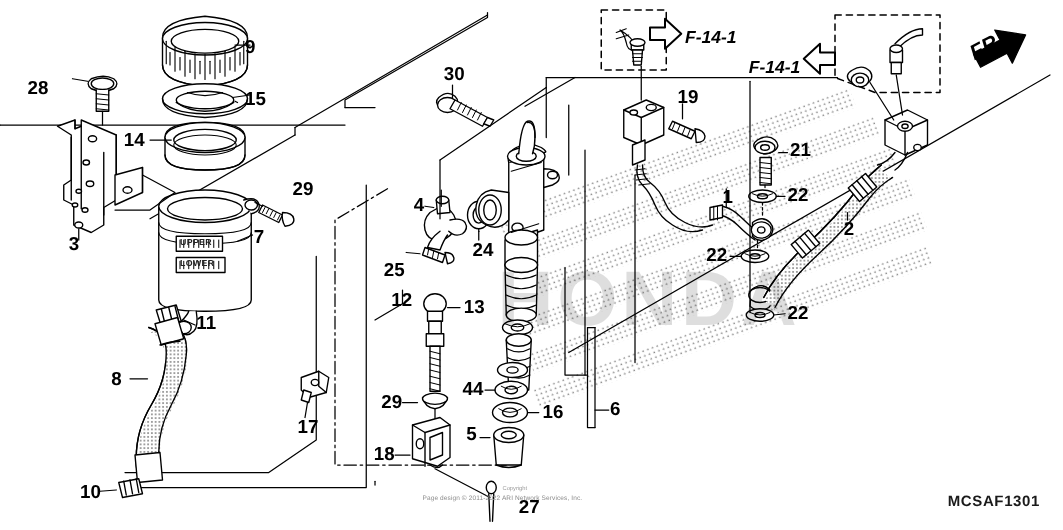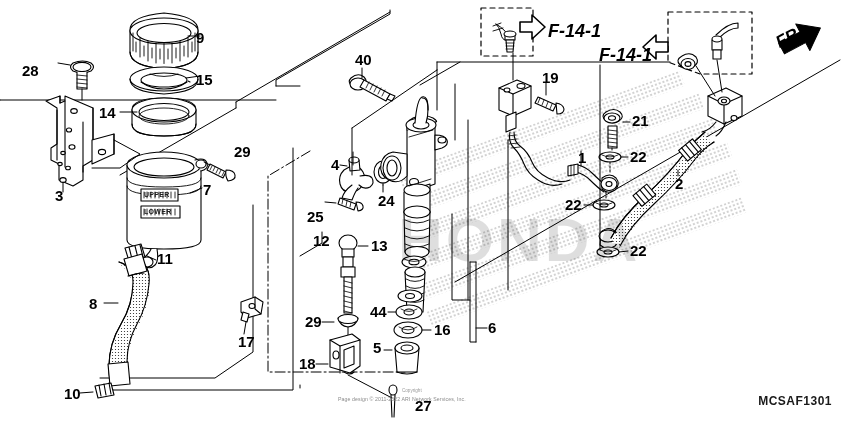--- a/index.html
+++ b/index.html
@@ -1,21 +1,21 @@
 <!DOCTYPE html>
 <html><head>
 <meta charset="utf-8">
 <style>
   html,body{margin:0;padding:0;background:#fff;}
   body{font-family:"Liberation Sans", sans-serif;}
   #sheet{position:relative;width:850px;height:424px;background:#ffffff;overflow:hidden;}
   #sheet svg{position:absolute;left:0;top:0;}
   .cal{position:absolute;font-weight:bold;color:#000;line-height:1;}
   .n{font-size:15px;letter-spacing:0px;}
-  .ref{font-size:18px;font-weight:bold;font-style:italic;}
+  .ref{font-size:14px;font-weight:bold;font-style:italic;}
   .fr{font-size:17px;font-weight:bold;font-style:italic;}
   .partno{position:absolute;right:18px;bottom:16px;font-size:12px;font-weight:bold;letter-spacing:.5px;color:#1a1a1a;}
   .copy{position:absolute;font-size:5.2px;color:#8b8b8b;white-space:nowrap;letter-spacing:.1px;}
   .copy2{position:absolute;font-size:4.6px;color:#9a9a9a;white-space:nowrap;}
   .wm{position:absolute;font-size:62px;font-weight:bold;color:rgba(0,0,0,0.13);letter-spacing:3px;font-family:"Liberation Sans",sans-serif;}
 </style>
 </head>
 <body>
 
 <div id="sheet">
@@ -558,21 +558,21 @@
   <div class="cal n" style="left:196px;top:30px;">9</div>
   <div class="cal n" style="left:196px;top:72px;">15</div>
   <div class="cal n" style="left:99px;top:105px;">14</div>
   <div class="cal n" style="left:55px;top:188px;">3</div>
   <div class="cal n" style="left:209px;top:144px;margin-left:25px;">29</div>
   <div class="cal n" style="left:203px;top:182px;">7</div>
   <div class="cal n" style="left:157px;top:251px;">11</div>
   <div class="cal n" style="left:89px;top:296px;">8</div>
   <div class="cal n" style="left:64px;top:386px;">10</div>
 
-  <div class="cal n" style="left:355px;top:52px;">40</div>
+  <div class="cal n" style="left:355px;top:52px;">30</div>
   <div class="cal n" style="left:331px;top:157px;">4</div>
   <div class="cal n" style="left:307px;top:209px;">25</div>
   <div class="cal n" style="left:378px;top:193px;">24</div>
   <div class="cal n" style="left:313px;top:233px;">12</div>
   <div class="cal n" style="left:371px;top:238px;">13</div>
   <div class="cal n" style="left:305px;top:314px;">29</div>
   <div class="cal n" style="left:299px;top:356px;">18</div>
   <div class="cal n" style="left:415px;top:398px;">27</div>
   <div class="cal n" style="left:370px;top:304px;">44</div>
   <div class="cal n" style="left:434px;top:322px;">16</div>

